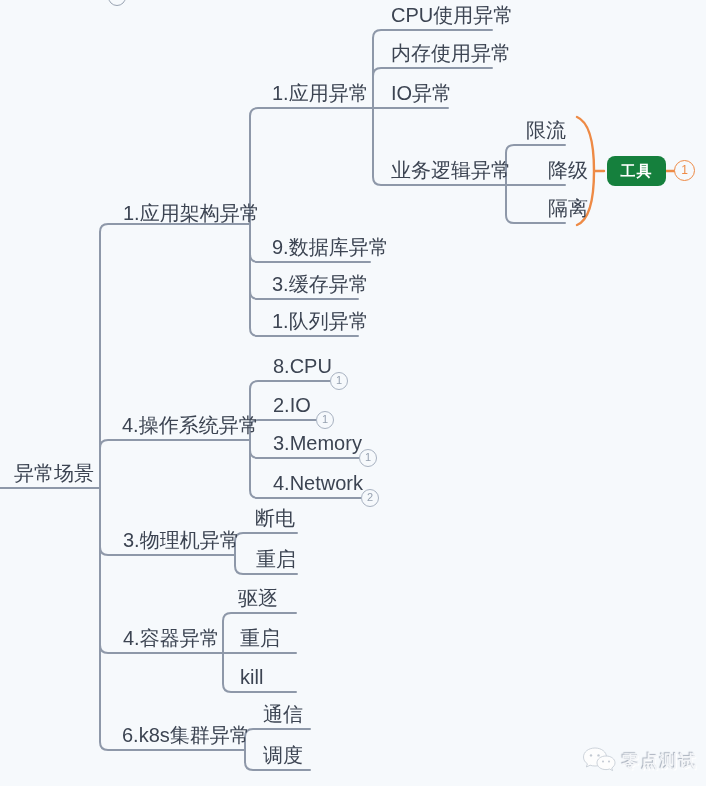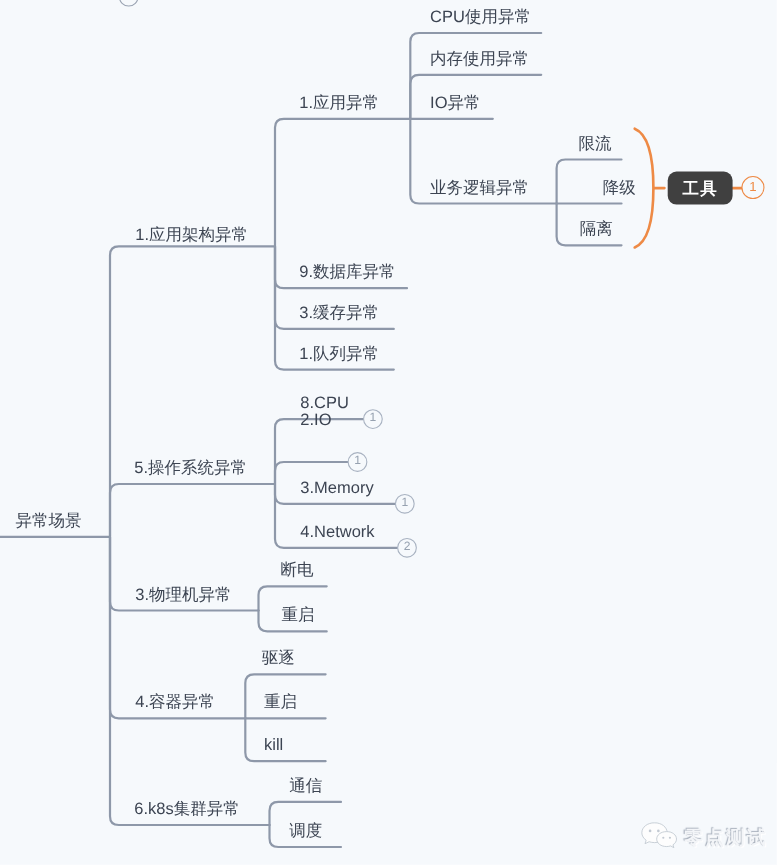--- a/index.html
+++ b/index.html
@@ -4,34 +4,34 @@
 <style>
   html,body{margin:0;padding:0;}
   .canvas{
     position:relative;width:706px;height:786px;
     background:#F6F9FC;overflow:hidden;
     font-family:"Liberation Sans","DejaVu Sans",sans-serif;
   }
   .wires{position:absolute;left:0;top:0;z-index:0;}
   .node{
     position:absolute;z-index:2;white-space:nowrap;
-    font-size:15px;line-height:19px;color:#3C4452;cursor:default;
+    font-size:20px;line-height:19px;color:#3C4452;cursor:default;
   }
   .badge{
     position:absolute;z-index:3;width:18px;height:18px;box-sizing:border-box;
     border:1.5px solid #A8B2C1;border-radius:50%;background:#F6F9FC;
     color:#96A1B0;font-size:11px;line-height:15px;text-align:center;
   }
   .badge.orange{
     width:21px;height:21px;border:1.6px solid #EE8A45;color:#EE8A45;
     font-size:12px;line-height:18px;background:#F6F9FC;
   }
   .summary-box{
     position:absolute;z-index:3;left:607px;top:156px;width:59px;height:30px;
-    background:#404040;border-radius:8px;color:#FFFFFF;font-weight:bold;
+    background:#15803d;border-radius:8px;color:#FFFFFF;font-weight:bold;
     font-size:15px;display:flex;align-items:center;justify-content:center;
     letter-spacing:1px;
   }
   .cut-circle{
     position:absolute;z-index:1;left:108px;top:-12px;width:18px;height:18px;
     box-sizing:border-box;border:1.5px solid #99A3B2;border-radius:50%;
     background:transparent;
   }
   .watermark{
     position:absolute;z-index:4;right:8px;bottom:10px;
@@ -96,32 +96,32 @@
   <div class="node" style="left:14px;top:464px">异常场景</div>
 
   <div class="node" style="left:123px;top:204px">1.应用架构异常</div>
   <div class="node" style="left:272px;top:84px">1.应用异常</div>
   <div class="node" style="left:391px;top:6px">CPU使用异常</div>
   <div class="node" style="left:391px;top:44px">内存使用异常</div>
   <div class="node" style="left:391px;top:84px">IO异常</div>
   <div class="node" style="left:391px;top:161px">业务逻辑异常</div>
   <div class="node" style="left:526px;top:121px">限流</div>
   <div class="node" style="left:548px;top:161px">降级</div>
-  <div class="node" style="left:527px;top:199px">隔离</div>
+  <div class="node" style="left:548px;top:199px">隔离</div>
   <div class="node" style="left:272px;top:238px">9.数据库异常</div>
   <div class="node" style="left:272px;top:275px">3.缓存异常</div>
   <div class="node" style="left:272px;top:312px">1.队列异常</div>
 
   <div class="summary-box">工具</div>
   <div class="badge orange" style="left:674px;top:160px">1</div>
 
-  <div class="node" style="left:122px;top:416px">5.操作系统异常</div>
+  <div class="node" style="left:122px;top:416px">4.操作系统异常</div>
   <div class="node" style="left:273px;top:357px">8.CPU</div>
   <div class="badge" style="left:330px;top:372px">1</div>
-  <div class="node" style="left:273px;top:372px">2.IO</div>
+  <div class="node" style="left:273px;top:396px">2.IO</div>
   <div class="badge" style="left:316px;top:411px">1</div>
   <div class="node" style="left:273px;top:434px">3.Memory</div>
   <div class="badge" style="left:359px;top:449px">1</div>
   <div class="node" style="left:273px;top:474px">4.Network</div>
   <div class="badge" style="left:361px;top:489px">2</div>
 
   <div class="node" style="left:123px;top:531px">3.物理机异常</div>
   <div class="node" style="left:255px;top:509px">断电</div>
   <div class="node" style="left:256px;top:550px">重启</div>
 

